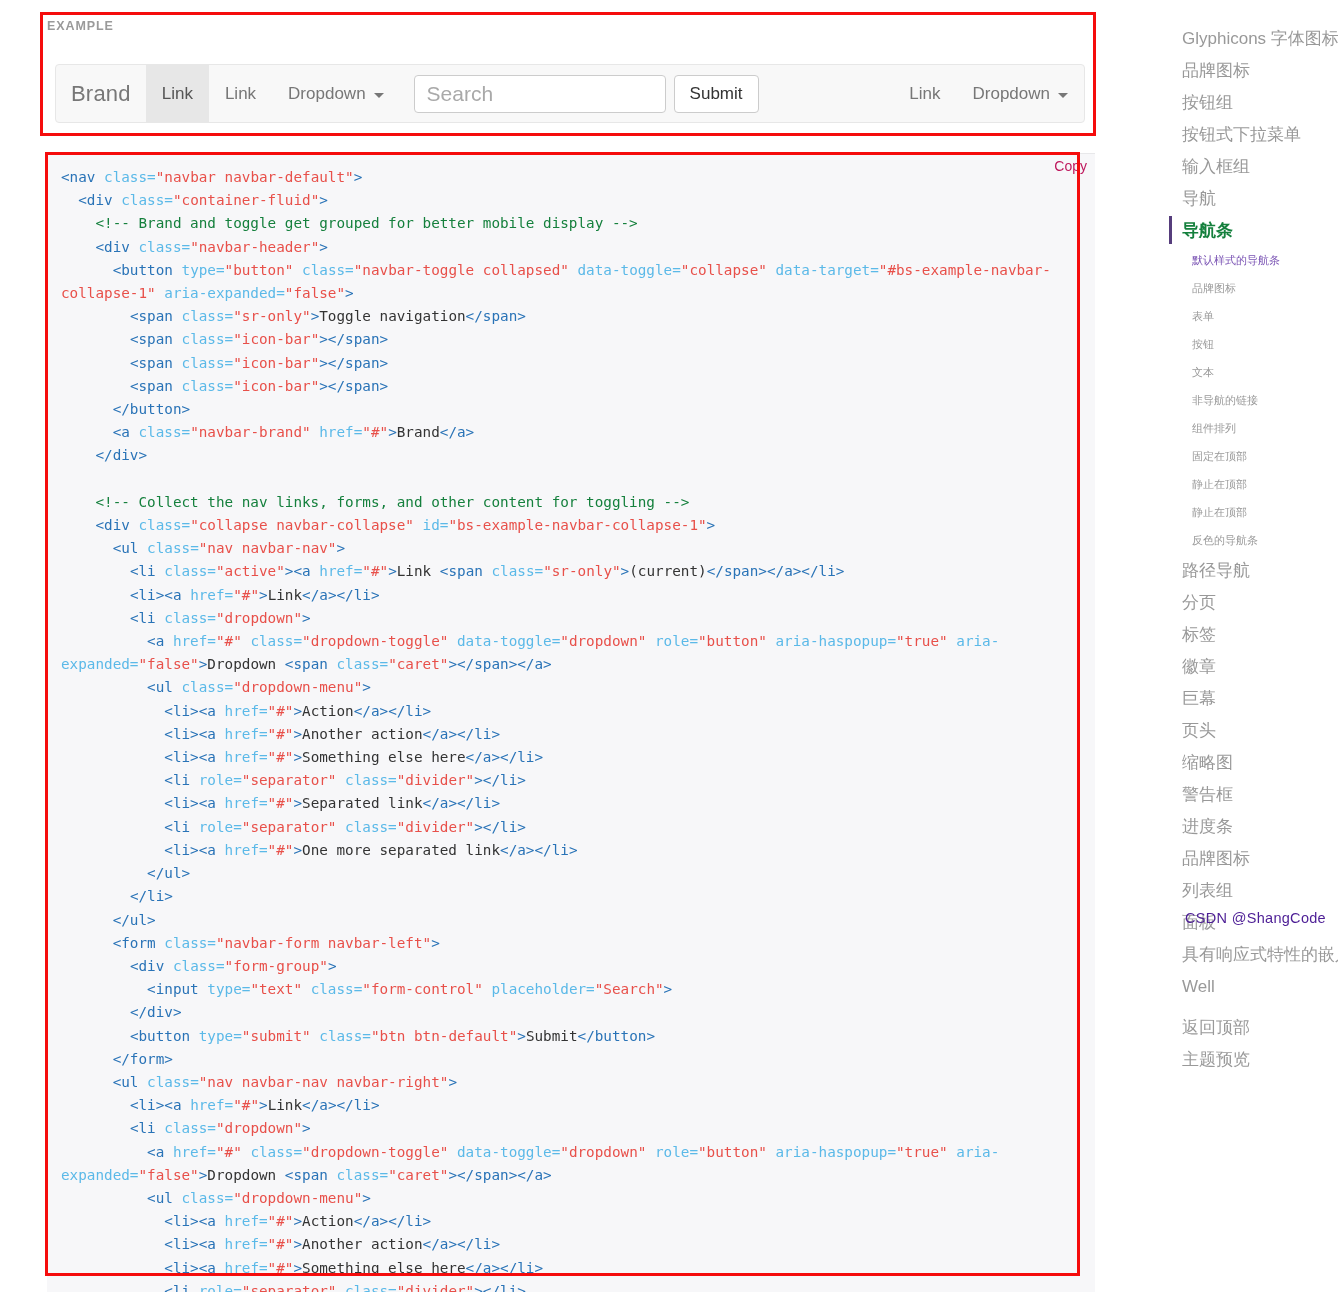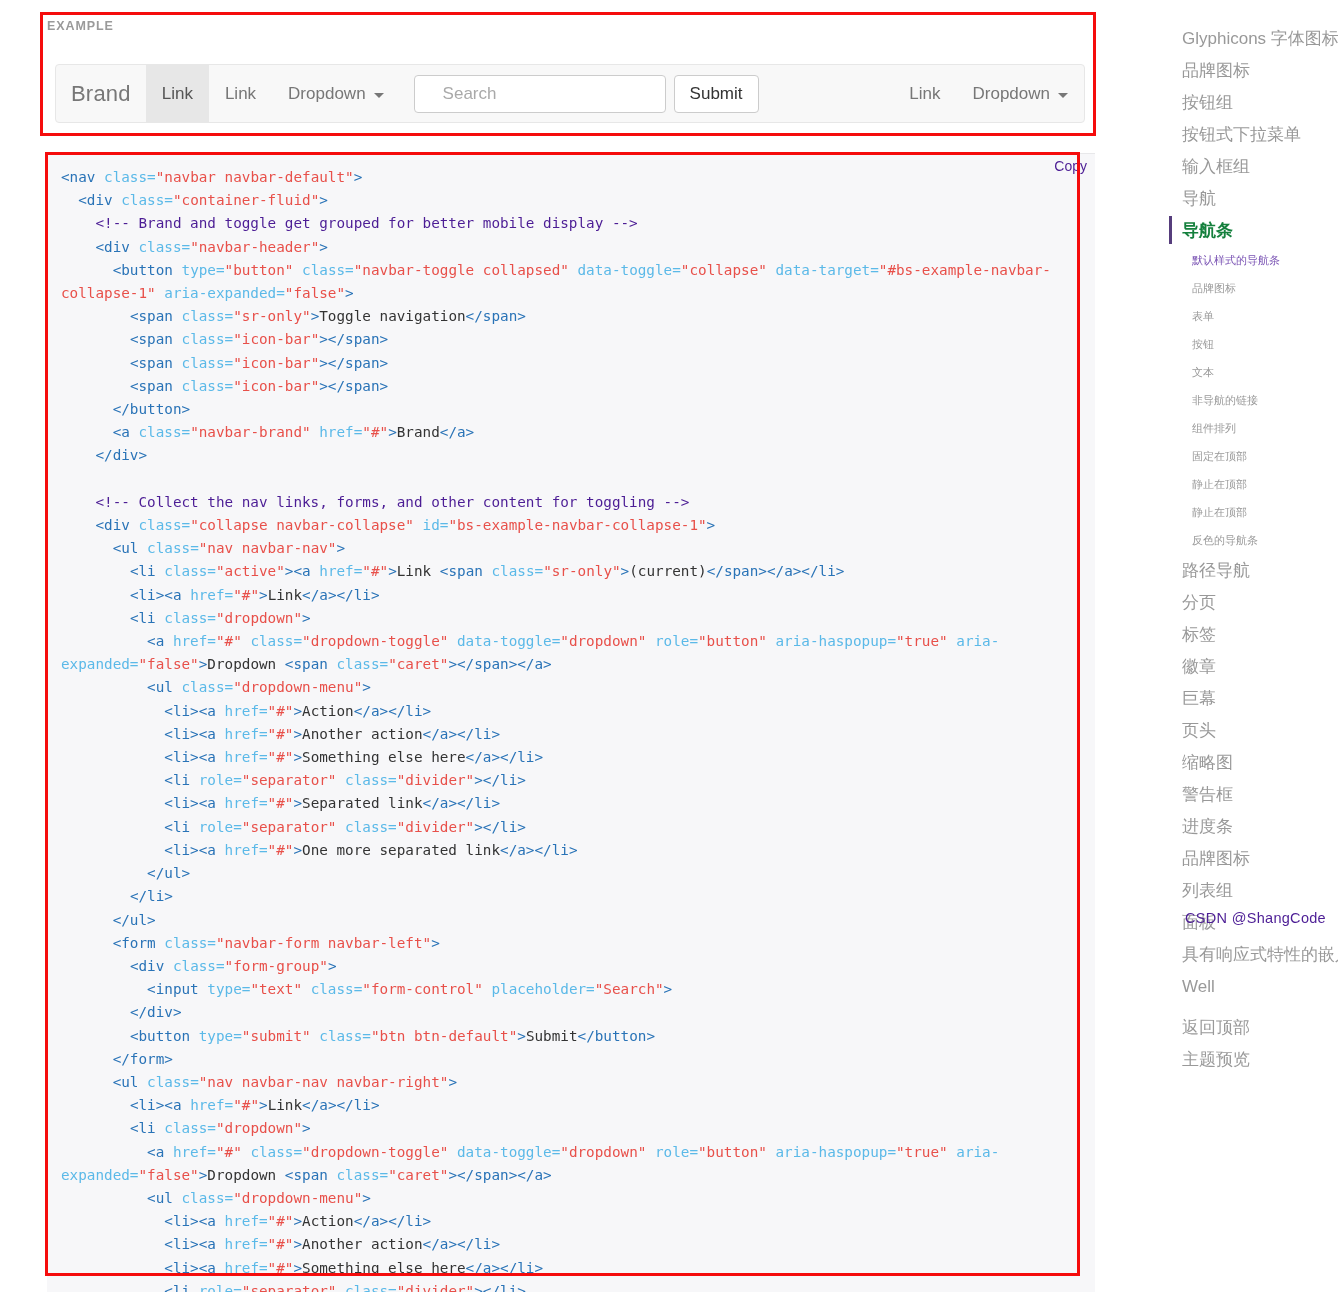--- a/index.html
+++ b/index.html
@@ -94,22 +94,22 @@
     align-items: center;
     gap: 8px;
     padding: 0 14px;
   }
   .form-control {
     width: 252px;
     height: 38px;
     border: 1px solid #ccc;
     border-radius: 4px;
     background: #fff;
-    padding: 0 28px;
-    font-size: 17px;
+    padding: 0 12px;
+    font-size: 21px;
     color: #555;
     font-family: "Liberation Sans", sans-serif;
     outline: none;
   }
   .form-control::placeholder { color: #a9a9a9; opacity: 1; }
   .btn-default {
     height: 38px;
     padding: 0 15px;
     border: 1px solid #ccc;
     border-radius: 4px;
@@ -139,40 +139,40 @@
     min-height: 1140px;
     background: #f7f7f9;
     border-top: 1px solid #e8e8ea;
     padding: 12px 16px 10px 8px;
     overflow: hidden;
   }
   .copy-btn {
     position: absolute;
     right: 8px; top: 4px;
     font-size: 14px;
-    color: #4c1d95;
+    color: #be185d;
     font-family: "Liberation Sans", sans-serif;
     z-index: 30;
   }
   pre.code {
     margin: 0;
     padding: 0 0 0 6px;
     font-family: "DejaVu Sans Mono", "Liberation Mono", monospace;
     font-size: 14.3px;
     line-height: 23.2px;
     color: #333;
     white-space: pre-wrap;
     word-break: break-word;
     letter-spacing: 0px;
     tab-size: 2;
   }
   .t  { color: #2973b7; }   
   .a  { color: #5bb9e8; }   
   .v  { color: #e8504a; }   
-  .c  { color: #4c1d95; }   
+  .c  { color: #15803d; }   
   .x  { color: #333333; }   
 
   
   #sidebar {
     position: absolute;
     left: 1160px; top: 0;
     width: 178px; height: 1292px;
     background: #fff;
     padding-top: 22px;
     overflow: hidden;

